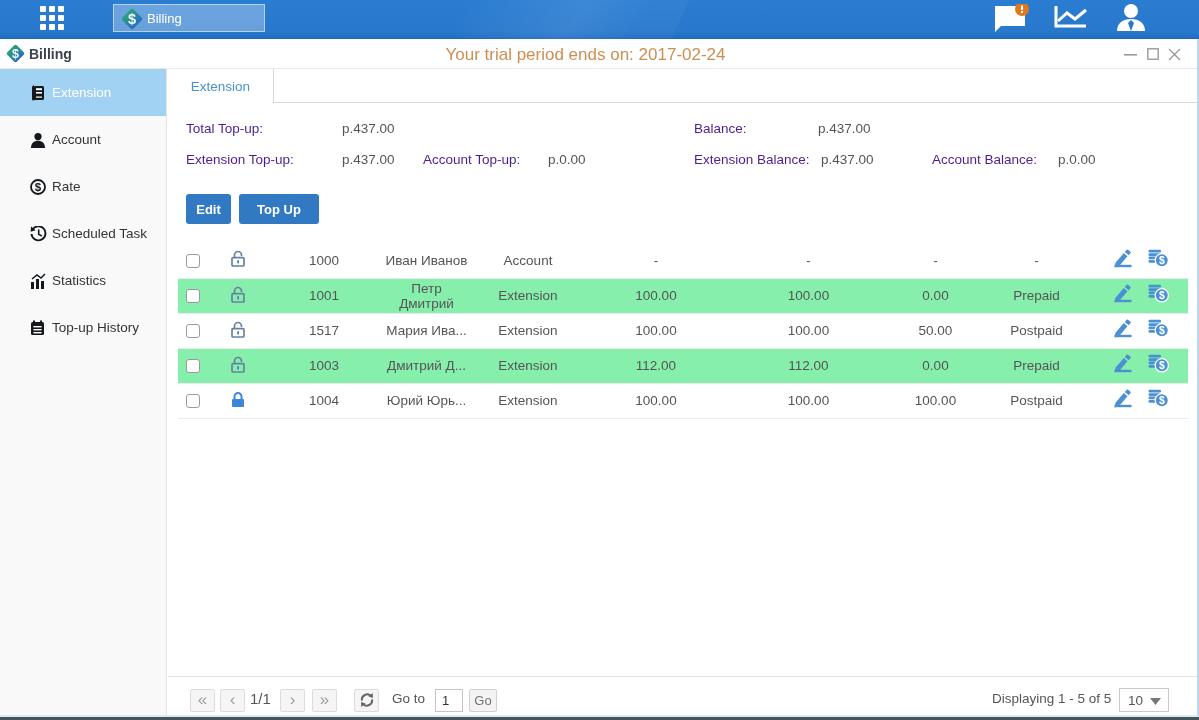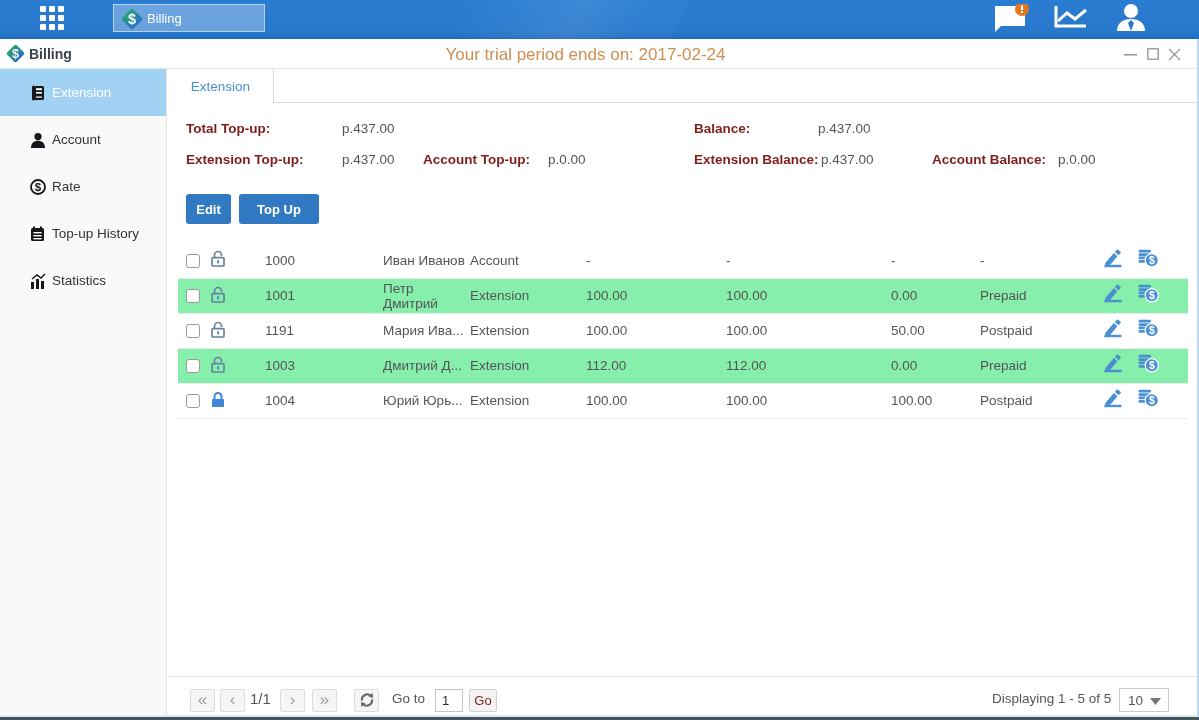--- a/index.html
+++ b/index.html
@@ -36,44 +36,44 @@
 .mitem svg { position:absolute; left:30px; }
 .mitem .lbl { position:absolute; left:52px; }
 .mitem.sel { background:#a2d2f3; color:#fff; }
 
 
 .content { position:absolute; left:168px; top:69px; width:1031px; height:647px; background:#fff; }
 .tabbar { position:absolute; left:0; top:0; width:1031px; height:34px; border-bottom:1px solid #d9d9d9; }
 .tab { position:absolute; left:0; top:0; width:106px; height:34px; background:#fff;
   border-right:1px solid #d9d9d9; color:#4a90d2; font-size:13.5px;
   display:flex; align-items:center; justify-content:center; }
-.lab { position:absolute; font-size:13.5px; font-weight:bold; color:#7f1d1d; white-space:nowrap; }
+.lab { position:absolute; font-size:13.5px; font-weight:normal; color:#4c1d95; white-space:nowrap; }
 .val { position:absolute; font-size:13.5px; color:#555; white-space:nowrap; }
 .btn { position:absolute; top:125px; height:30px; background:#3279c3; color:#fff;
   font-size:13px; font-weight:bold; border-radius:3px; display:flex; align-items:center; justify-content:center; }
 
 
 table.grid { position:absolute; left:10px; top:174px; width:1010px; border-collapse:collapse;
   font-size:13.5px; color:#555; table-layout:fixed; }
 table.grid th { font-weight:normal; color:#555; height:34px;
   border-top:1px solid #d9d9d9; border-bottom:1px solid #d9d9d9; }
-table.grid td { height:35px; text-align:left; border-bottom:1px solid #ebebeb; }
+table.grid td { height:35px; text-align:center; border-bottom:1px solid #ebebeb; }
 table.grid tr.odd td { background:#86efac; }
 .cb { display:inline-block; width:14px; height:14px; border:1px solid #9a9a9a; border-radius:3px; background:#fff; vertical-align:middle; }
 
 
 .pagebar { position:absolute; left:0; top:607px; width:1031px; height:40px; border-top:1px solid #e3e3e3; }
 .pbtn { position:absolute; top:12px; width:25px; height:23px; background:#f5f5f5;
   border:1px solid #dcdcdc; border-radius:2px; color:#9aa0a6; font-size:17px;
   display:flex; align-items:center; justify-content:center; padding-bottom:2px; }
 .ptext { position:absolute; top:14px; font-size:13.5px; color:#555; }
 .goinput { position:absolute; top:12px; width:28px; height:23px; border:1px solid #c4c4c4; background:#fff;
   font-size:13px; color:#333; display:flex; align-items:center; padding-left:6px; }
 .gobtn { position:absolute; top:12px; width:28px; height:23px; background:#f3f3f3;
-  border:1px solid #d0d0d0; border-radius:2px; color:#7f1d1d; font-size:13px;
+  border:1px solid #d0d0d0; border-radius:2px; color:#737373; font-size:13px;
   display:flex; align-items:center; justify-content:center; }
 .dropdown { position:absolute; top:11px; width:50px; height:24px; border:1px solid #c9c9c9; background:#fff; }
 
 
 .bstrip1 { position:absolute; left:0; top:715px; width:1199px; height:2px; background:#d9ecf8; }
 .bstrip2 { position:absolute; left:0; top:717px; width:1199px; height:3px; background:#47545c; }
 .redge { position:absolute; left:1197px; top:39px; width:2px; height:677px; background:#bcd8ee; }
 </style>
 </head>
 <body>
@@ -169,38 +169,48 @@
       <span class="lbl">Account</span>
     </div>
     <div class="mitem">
       <svg width="16" height="16" viewBox="0 0 16 16">
         <circle cx="8" cy="8" r="7" fill="none" stroke="#14181c" stroke-width="1.8"></circle>
         <text x="8" y="12.2" font-size="11.5" font-weight="bold" fill="#14181c" text-anchor="middle" font-family="Liberation Sans">$</text>
       </svg>
       <span class="lbl">Rate</span>
     </div>
     <div class="mitem">
+      <svg width="17" height="16" viewBox="0 0 17 16">
+        <g transform="scale(-1,1) translate(-17,0)">
+        <path d="M14.8 4.2 a7 7 0 1 0 0.7 3.8" fill="none" stroke="#14181c" stroke-width="1.9"></path>
+        <path d="M15.9 0.6 l0.5 5.2 l-5 -1.6 z" fill="#14181c"></path>
+        </g>
+        <path d="M8.7 3.6 v4.6 l3.2 1.9" stroke="#14181c" stroke-width="1.6" fill="none"></path>
+      </svg>
+      <span class="lbl">Scheduled Task</span>
+    </div>
+    <div class="mitem">
+      <svg width="16" height="16" viewBox="0 0 16 16">
+        <rect x="1" y="9" width="3" height="7" fill="#14181c"></rect>
+        <rect x="6" y="6" width="3" height="10" fill="#14181c"></rect>
+        <rect x="11" y="8" width="3" height="8" fill="#14181c"></rect>
+        <path d="M2 6 l5 -4 l4 3 l4 -4" stroke="#14181c" stroke-width="1.5" fill="none"></path>
+      </svg>
+      <span class="lbl">Statistics</span>
+    </div>
+    <div class="mitem">
       <svg width="15" height="16" viewBox="0 0 15 16">
         <rect x="1" y="2" width="13" height="13" rx="1.5" fill="#14181c"></rect>
         <rect x="3" y="0.5" width="2" height="3.2" fill="#14181c"></rect>
         <rect x="10" y="0.5" width="2" height="3.2" fill="#14181c"></rect>
         <rect x="3.4" y="6" width="8.2" height="1.4" fill="#fff"></rect>
         <rect x="3.4" y="9" width="8.2" height="1.4" fill="#fff"></rect>
         <rect x="3.4" y="12" width="8.2" height="1.4" fill="#fff"></rect>
       </svg>
       <span class="lbl">Top-up History</span>
-    </div>
-    <div class="mitem">
-      <svg width="16" height="16" viewBox="0 0 16 16">
-        <rect x="1" y="9" width="3" height="7" fill="#14181c"></rect>
-        <rect x="6" y="6" width="3" height="10" fill="#14181c"></rect>
-        <rect x="11" y="8" width="3" height="8" fill="#14181c"></rect>
-        <path d="M2 6 l5 -4 l4 3 l4 -4" stroke="#14181c" stroke-width="1.5" fill="none"></path>
-      </svg>
-      <span class="lbl">Statistics</span>
     </div>
   </div>
 
   <div class="content">
     <div class="tabbar">
         <div class="tab">Extension</div>
       </div>
 
     <span class="lab" style="left:18px;top:52px">Total Top-up:</span>
     <span class="val" style="left:174px;top:52px">p.437.00</span>
@@ -293,21 +303,21 @@
                 </g>
               </svg></td>
       </tr>
       <tr>
         <td style="text-align:left;padding-left:8px"><span class="cb"></span></td>
         <td><svg width="16" height="17" viewBox="0 0 16 17">
                 <path d="M4.5 8 v-3 a3.5 3.5 0 0 1 7 0 l0 1" fill="none" stroke="#68829c" stroke-width="1.7"></path>
                 <rect x="2" y="7.6" width="12" height="8.4" rx="1" fill="none" stroke="#68829c" stroke-width="1.7"></rect>
                 <rect x="7.2" y="10" width="1.8" height="3.6" rx="0.9" fill="#4a7fc1"></rect>
               </svg></td>
-        <td>1191</td>
+        <td>1517</td>
             <td>Мария Ива...</td>
             <td>Extension</td>
         <td>100.00</td>
             <td>100.00</td>
             <td>50.00</td>
             <td>Postpaid</td>
         <td><svg width="76" height="20" viewBox="0 0 76 20">
                 <g fill="#4a90d2">
                   <rect x="11.5" y="15.8" width="17" height="2.4"></rect>
                   <path d="M12.5 13.8 l8.3 -9.7 l3.7 3.2 l-8.3 9.7 l-4.6 1.4 z"></path>

